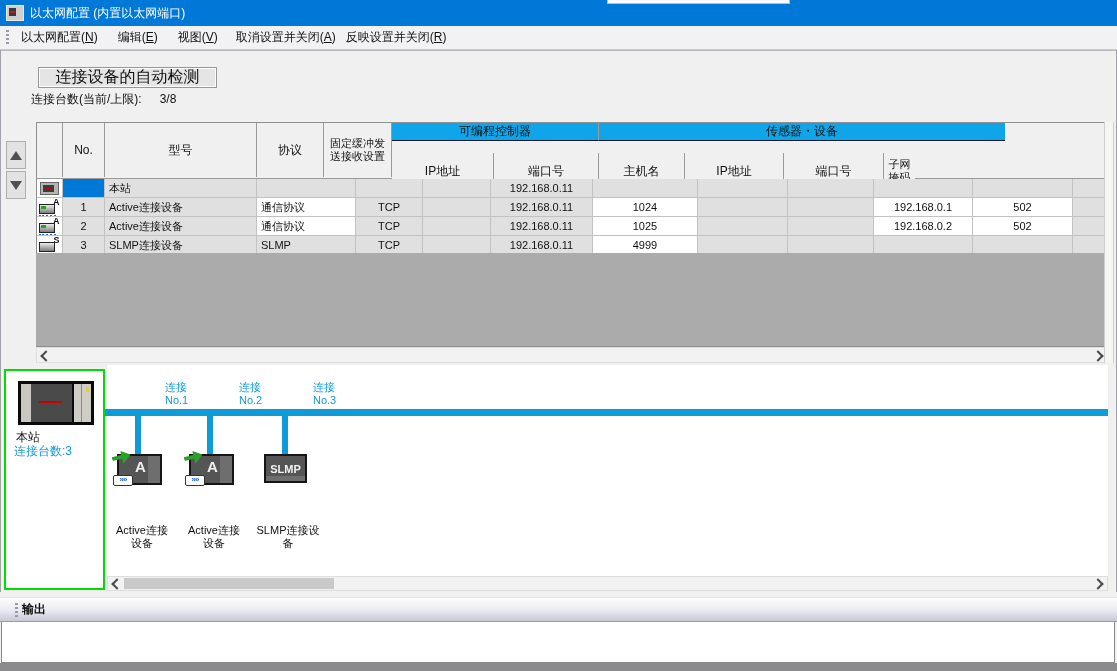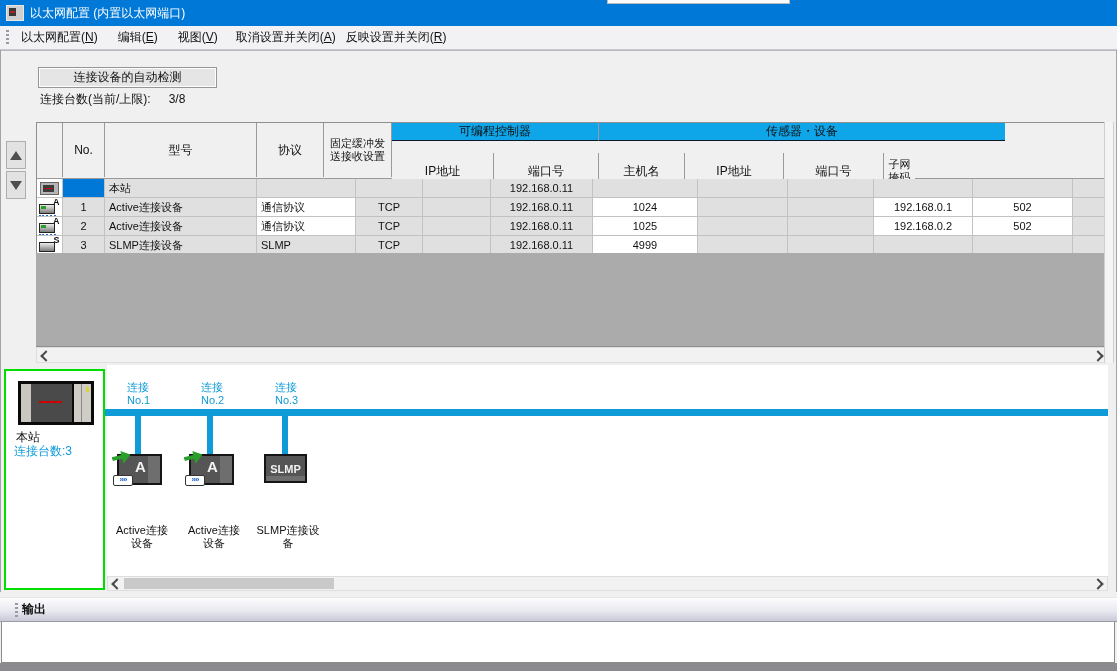--- a/index.html
+++ b/index.html
@@ -24,22 +24,22 @@
   .mn:nth-child(5){margin-left:18px;}
   .mn:nth-child(6){margin-left:10px;}
   .mn .key{text-decoration:underline;}
 
   .edge-l{left:0;top:50px;width:1px;height:542px;background:#a2a2a8;}
   .edge-r{left:1116px;top:50px;width:1px;height:542px;background:#a2a2a8;}
   .topline{left:0;top:50px;width:1117px;height:1px;background:#b9b9bf;}
 
   
   .detect-btn{left:38px;top:67px;width:179px;height:21px;background:#e5e5e5;border:1px solid #969696;
-              box-shadow:inset 0 0 0 1px #fdfdfd;font-size:12px;display:flex;align-items:center;justify-content:center;}
-  .count{left:40px;top:91px;font-size:12px;white-space:nowrap;}
+              box-shadow:inset 0 0 0 1px #fdfdfd;font-size:16px;display:flex;align-items:center;justify-content:center;}
+  .count{left:31px;top:91px;font-size:12px;white-space:nowrap;}
   .count .val{margin-left:18px;}
 
   .updown{width:20px;height:28px;background:#e2e2e2;border:1px solid #aeaeae;display:flex;align-items:center;justify-content:center;}
   .btn-up{left:6px;top:141px;}
   .btn-down{left:6px;top:171px;}
   .triU{width:0;height:0;border-left:6px solid transparent;border-right:6px solid transparent;border-bottom:9px solid #4f4f4f;}
   .triD{width:0;height:0;border-left:6px solid transparent;border-right:6px solid transparent;border-top:9px solid #4f4f4f;}
 
   
   .table{left:36px;top:122px;width:1069px;border:1px solid #8f8f8f;background:#f0f0f0;}
@@ -94,21 +94,21 @@
   .plc-c{flex:1;background:#4a4a4a;position:relative;}
   .plc-red{position:absolute;left:20%;top:45%;width:55%;height:2px;background:#c00;}
   .plc-r{width:17px;border-left:2px solid #0a0a0a;background:#cfcdc6;position:relative;}
   .plc-r::before{content:"";position:absolute;left:7px;top:0;bottom:0;width:1px;background:#8a8a84;}
   .plc-r::after{content:"";position:absolute;right:2px;top:3px;width:3px;height:5px;background:#d8d33a;}
   .hostlabel{position:absolute;left:10px;top:58px;font-size:12px;color:#111;}
   .hostcount{position:absolute;left:8px;top:72px;font-size:12px;color:#0f9ad8;}
 
   .trunk{left:105px;top:409px;width:1003px;height:7px;background:#0f9ad8;}
   .conn{position:absolute;top:381px;width:70px;color:#0f9ad8;font-size:11px;line-height:13px;white-space:nowrap;}
-  .conn span{display:block;}
+  .conn span{display:block;margin-left:38px;}
   .drop{position:absolute;top:416px;width:6px;height:39px;background:#0f9ad8;}
 
   .dev{position:absolute;top:454px;background:#555;border:2px solid #151515;box-sizing:border-box;color:#f2f2f2;font-weight:bold;}
   .dev-a{width:45px;height:31px;box-shadow:inset -12px 0 0 #6e6e6e;}
   .dev-a .badge{position:absolute;left:16px;top:3px;font-size:15px;line-height:15px;}
   .dev-slmp{width:43px;height:29px;display:flex;align-items:center;justify-content:center;font-size:11px;box-shadow:inset 0 -5px 0 #6e6e6e;}
   .devArrow{position:absolute;left:-7px;top:-5px;width:19px;height:13px;background:#2aa02a;
             clip-path:polygon(0 60%,52% 60%,52% 100%,100% 45%,52% 0,52% 30%,0 30%);transform:rotate(-14deg);
             filter:drop-shadow(0 0 1px #0c300c);}
   .devPill{position:absolute;left:-6px;bottom:-3px;width:18px;height:9px;background:#fff;border:1px solid #333;

